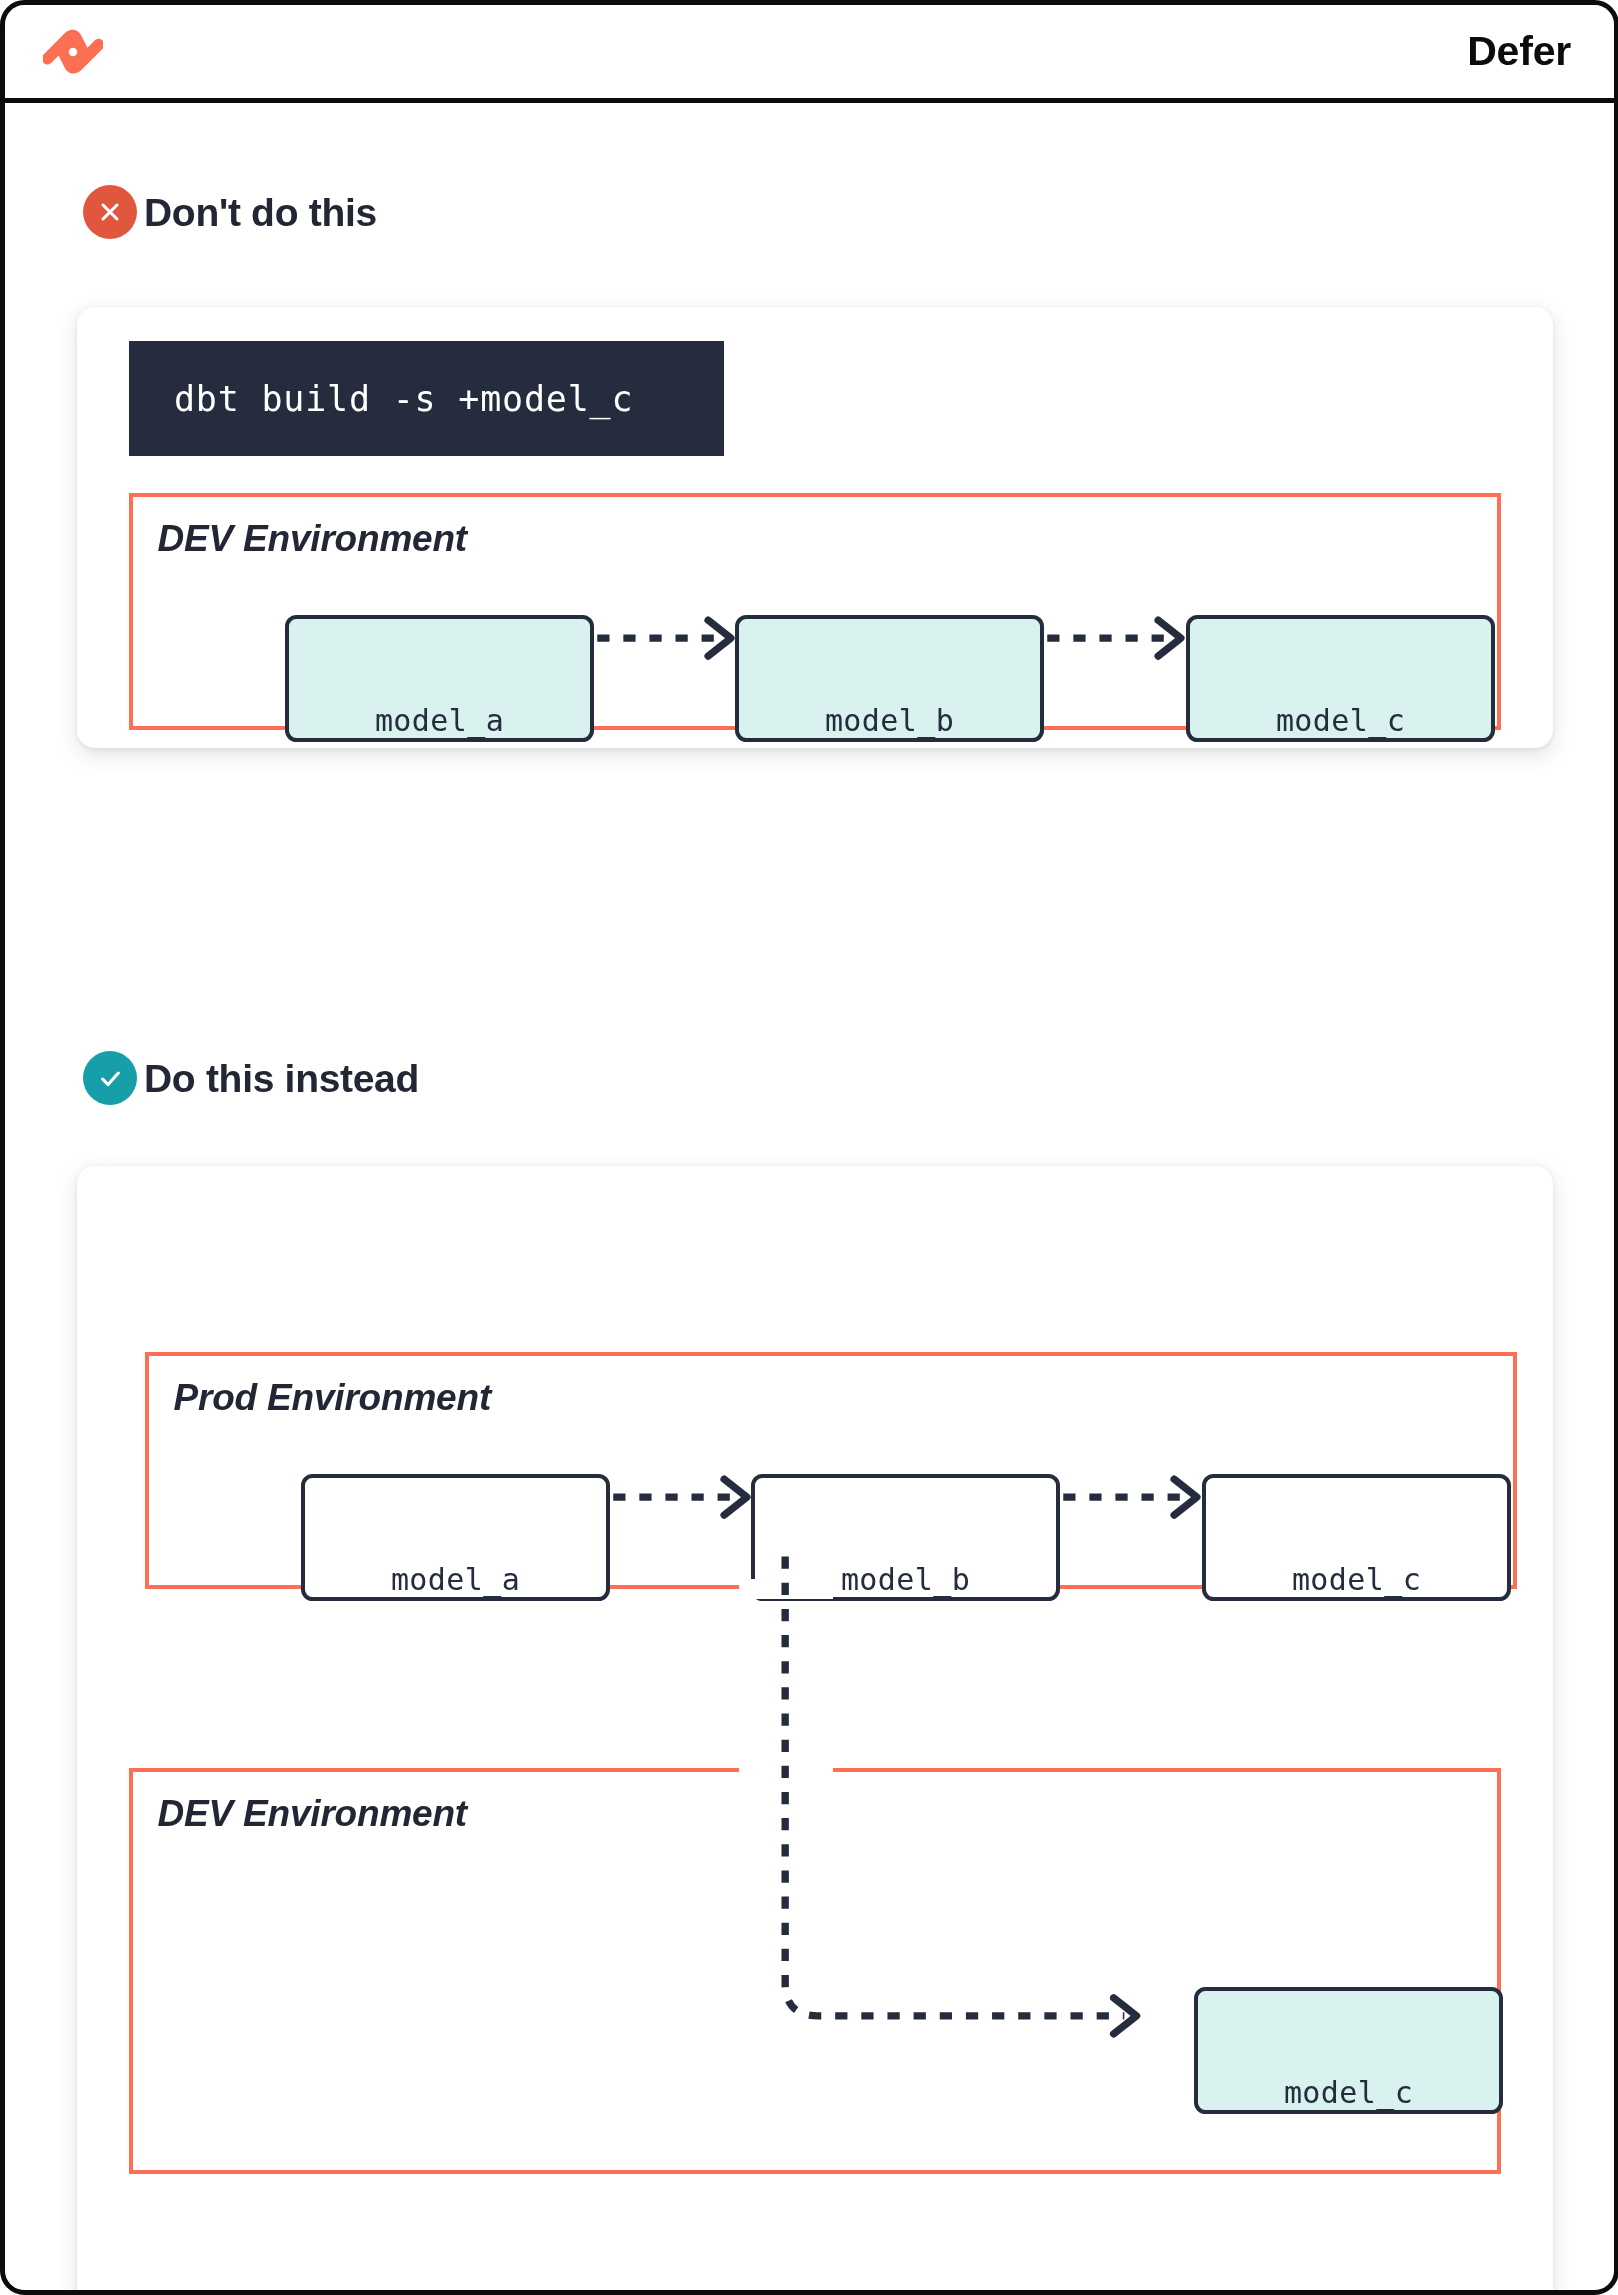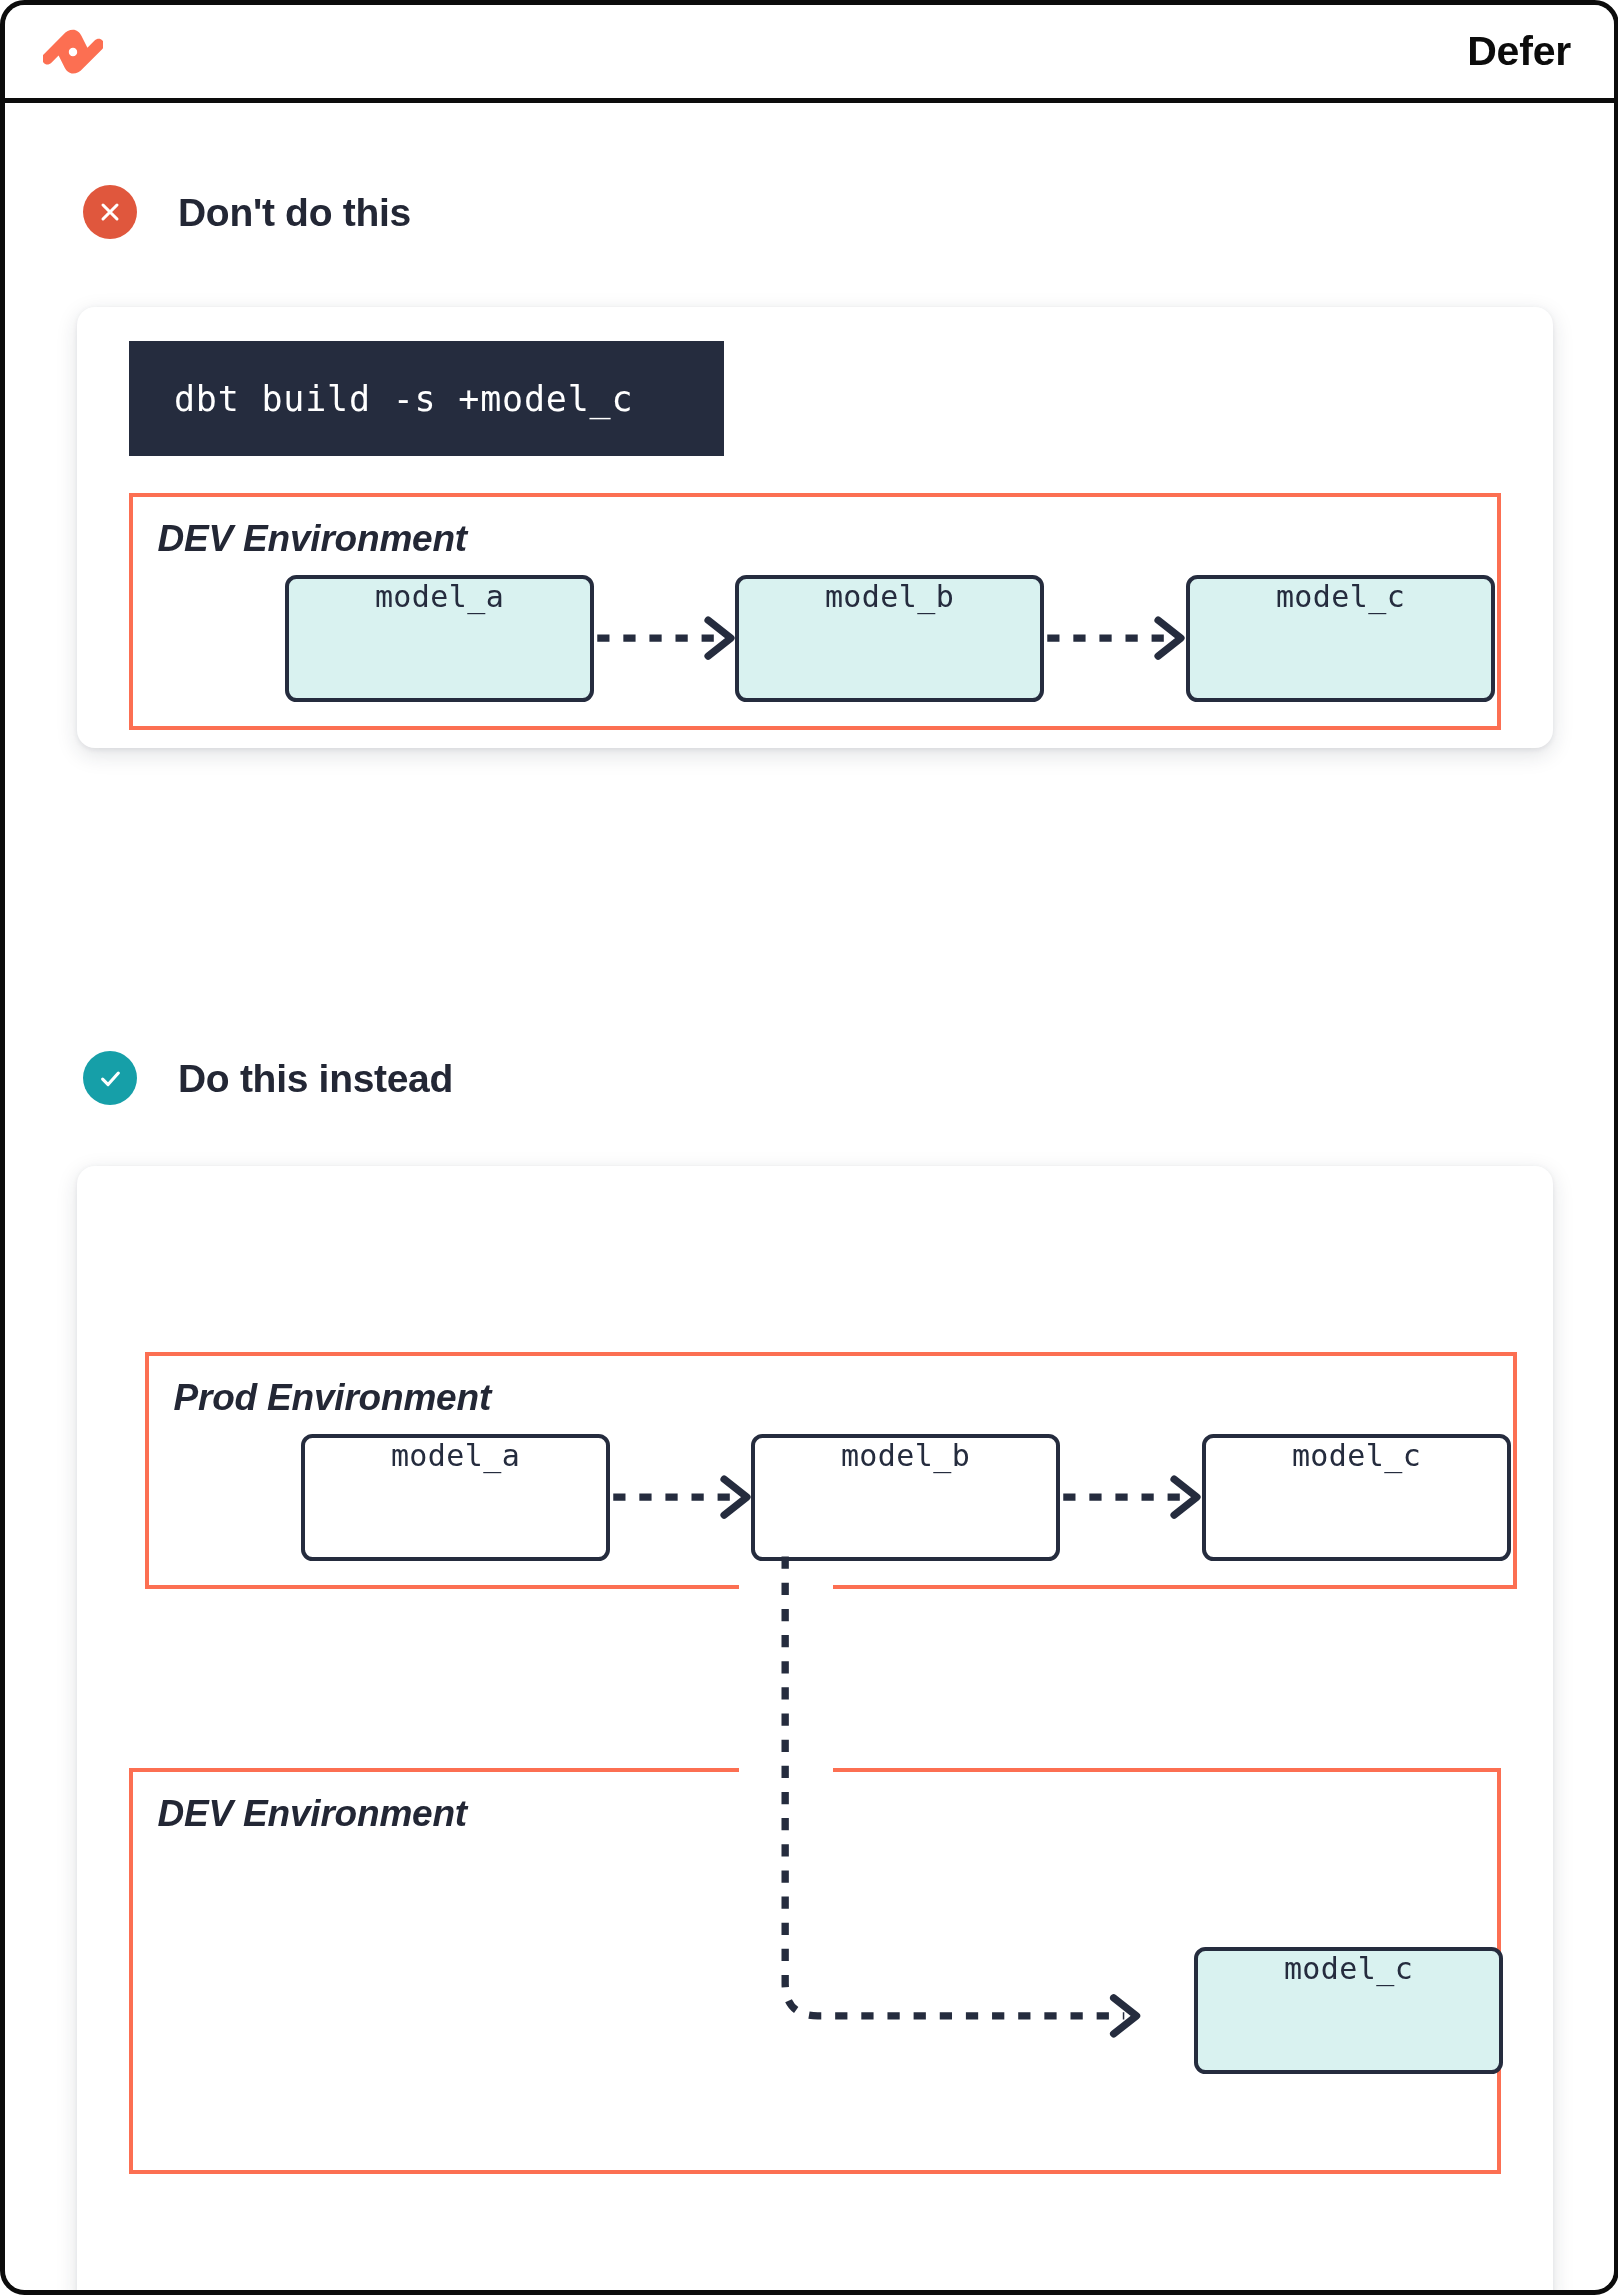--- a/index.html
+++ b/index.html
@@ -50,21 +50,21 @@
     width: 100%;
     height: calc(100% - 98px);
     background: #ffffff;
     padding: 0;
   }
 
   
   .section-head {
     display: flex;
     align-items: center;
-    gap: 41px;
+    gap: 7px;
   }
   .badge {
     width: 54px; height: 54px;
     border-radius: 50%;
     display: flex; align-items: center; justify-content: center;
     flex: 0 0 auto;
   }
   .badge.bad  { background: #e0573d; }
   .badge.good { background: #169fa8; }
   .badge svg { display:block; }
@@ -112,26 +112,27 @@
     letter-spacing: -0.2px;
     white-space: nowrap;
   }
 
   
   .node {
     position: absolute;
     border: 4.9px solid #252c3e;
     border-radius: 11.4px;
     display: flex;
-    align-items: flex-start;
+    align-items: flex-end;
     justify-content: center;
     font-family: "DejaVu Sans Mono", "Liberation Mono", monospace;
     font-size: 30px;
     color: #252c3e;
     letter-spacing: 0.4px;
+    margin-top: 40px;
   }
   .node.dev  { background: #d9f2f0; }
   .node.prod { background: #ffffff; }
 
   .edge-svg { position: absolute; overflow: visible; pointer-events: none; }
 
   
   .gap-mask {
     position: absolute;
     background: #ffffff;

